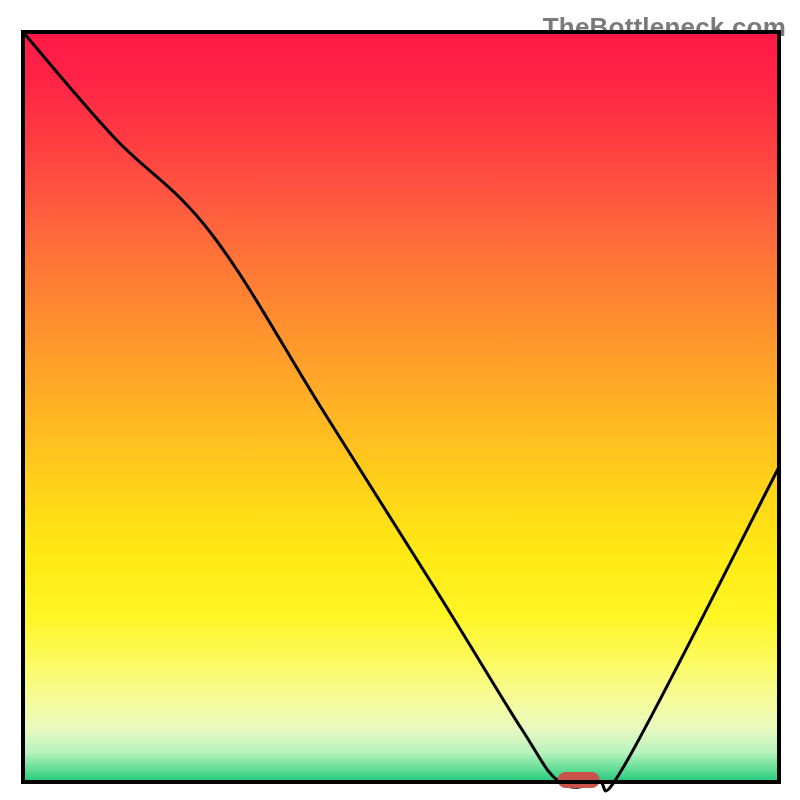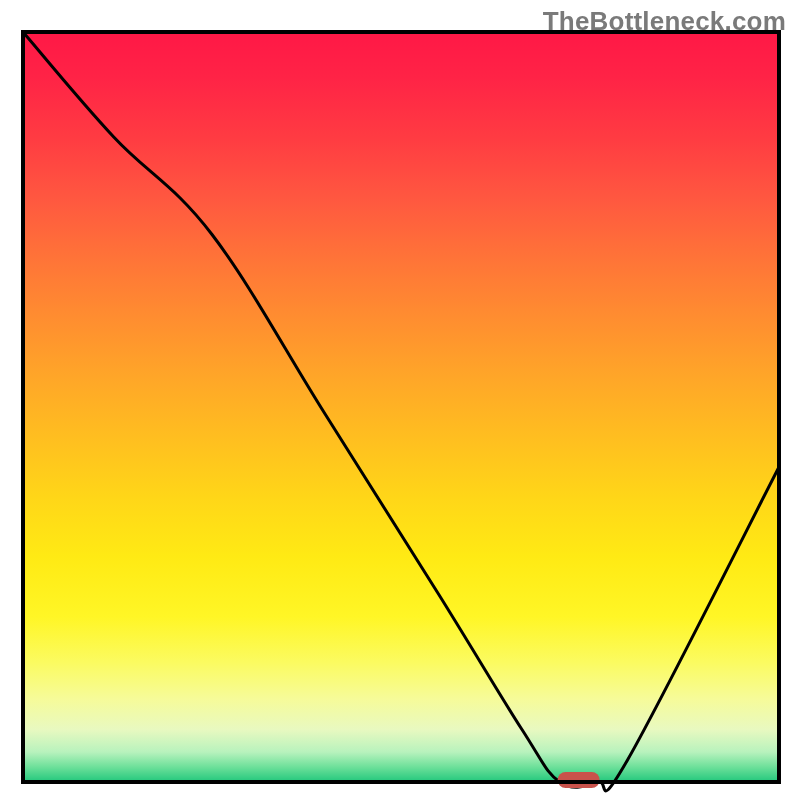--- a/index.html
+++ b/index.html
@@ -10,21 +10,21 @@
     background: #ffffff;
     font-family: Arial, Helvetica, sans-serif;
   }
   .stage {
     position: relative;
     width: 800px;
     height: 800px;
   }
   .watermark {
     position: absolute;
-    top: 6px;
+    top: 12px;
     right: 14px;
     font-size: 26px;
     font-weight: 600;
     color: #7a7a7a;
     letter-spacing: 0.2px;
   }
   svg {
     position: absolute;
     top: 0;
     left: 0;

